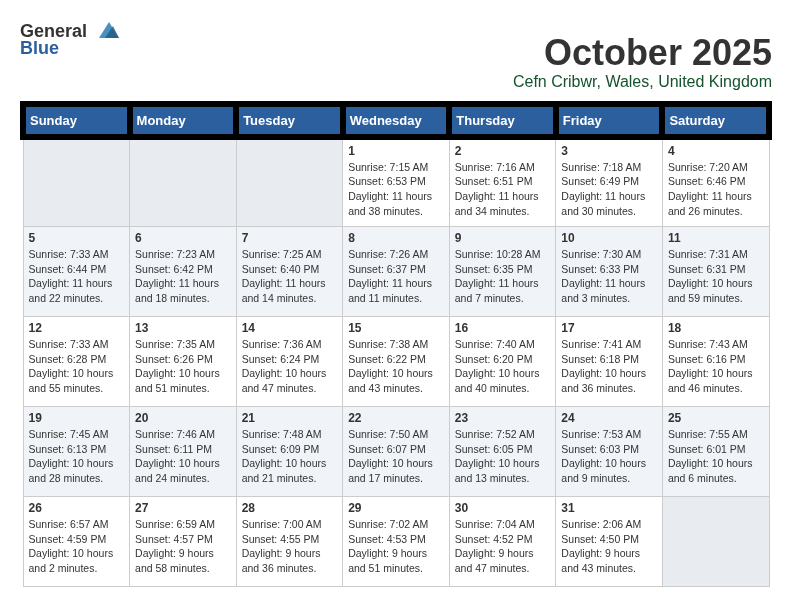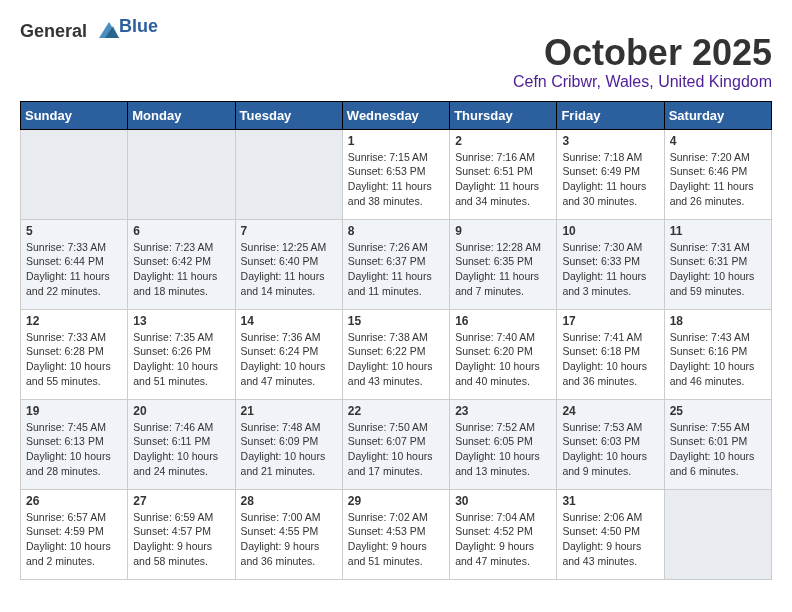--- a/index.html
+++ b/index.html
@@ -11,55 +11,55 @@
       padding: 20px;
     }
     .header-area {
       display: flex;
       justify-content: space-between;
       align-items: flex-start;
       margin-bottom: 10px;
     }
     .logo {
       display: flex;
-      flex-direction: row;
+      flex-direction: column;
       align-items: flex-start;
     }
     .logo-row {
       display: flex;
       align-items: center;
       gap: 4px;
     }
     .title-area {
       text-align: right;
       margin-top: 13px;
     }
     .month-title {
       font-size: 36px;
       font-weight: bold;
       color: #333;
       line-height: 1.1;
     }
     .location {
       font-size: 16px;
-      color: #4c1d95;
+      color: #14532d;
     }
     .calendar {
       width: 100%;
       border-collapse: collapse;
       table-layout: fixed;
     }
     .calendar thead th {
       background-color: #2c5f9e;
       color: #fff;
       font-size: 13px;
       font-weight: bold;
       padding: 6px 4px;
       text-align: left;
-      border: 1px solid #000000;
+      border: 6px solid #000000;
     }
     .calendar tbody td {
       border: 1px solid #ccc;
       vertical-align: top;
       padding: 4px 5px;
       font-size: 10.5px;
       color: #333;
       height: 90px;
     }
     .calendar tbody tr:nth-child(odd) td {
@@ -139,29 +139,29 @@
         <td>
           <span class="day-number">5</span>
           <div class="day-info"><span>Sunrise: 7:33 AM</span><br><span>Sunset: 6:44 PM</span><br><span>Daylight: 11 hours</span><br><span>and 22 minutes.</span></div>
         </td>
         <td>
           <span class="day-number">6</span>
           <div class="day-info"><span>Sunrise: 7:23 AM</span><br><span>Sunset: 6:42 PM</span><br><span>Daylight: 11 hours</span><br><span>and 18 minutes.</span></div>
         </td>
         <td>
           <span class="day-number">7</span>
-          <div class="day-info"><span>Sunrise: 12:25 AM</span><br><span>Sunset: 6:40 PM</span><br><span>Daylight: 11 hours</span><br><span>and 14 minutes.</span></div>
+          <div class="day-info"><span>Sunrise: 7:25 AM</span><br><span>Sunset: 6:40 PM</span><br><span>Daylight: 11 hours</span><br><span>and 14 minutes.</span></div>
         </td>
         <td>
           <span class="day-number">8</span>
           <div class="day-info"><span>Sunrise: 7:26 AM</span><br><span>Sunset: 6:37 PM</span><br><span>Daylight: 11 hours</span><br><span>and 11 minutes.</span></div>
         </td>
         <td>
           <span class="day-number">9</span>
-          <div class="day-info"><span>Sunrise: 12:28 AM</span><br><span>Sunset: 6:35 PM</span><br><span>Daylight: 11 hours</span><br><span>and 7 minutes.</span></div>
+          <div class="day-info"><span>Sunrise: 10:28 AM</span><br><span>Sunset: 6:35 PM</span><br><span>Daylight: 11 hours</span><br><span>and 7 minutes.</span></div>
         </td>
         <td>
           <span class="day-number">10</span>
           <div class="day-info"><span>Sunrise: 7:30 AM</span><br><span>Sunset: 6:33 PM</span><br><span>Daylight: 11 hours</span><br><span>and 3 minutes.</span></div>
         </td>
         <td>
           <span class="day-number">11</span>
           <div class="day-info"><span>Sunrise: 7:31 AM</span><br><span>Sunset: 6:31 PM</span><br><span>Daylight: 10 hours</span><br><span>and 59 minutes.</span></div>
         </td>
       </tr>

